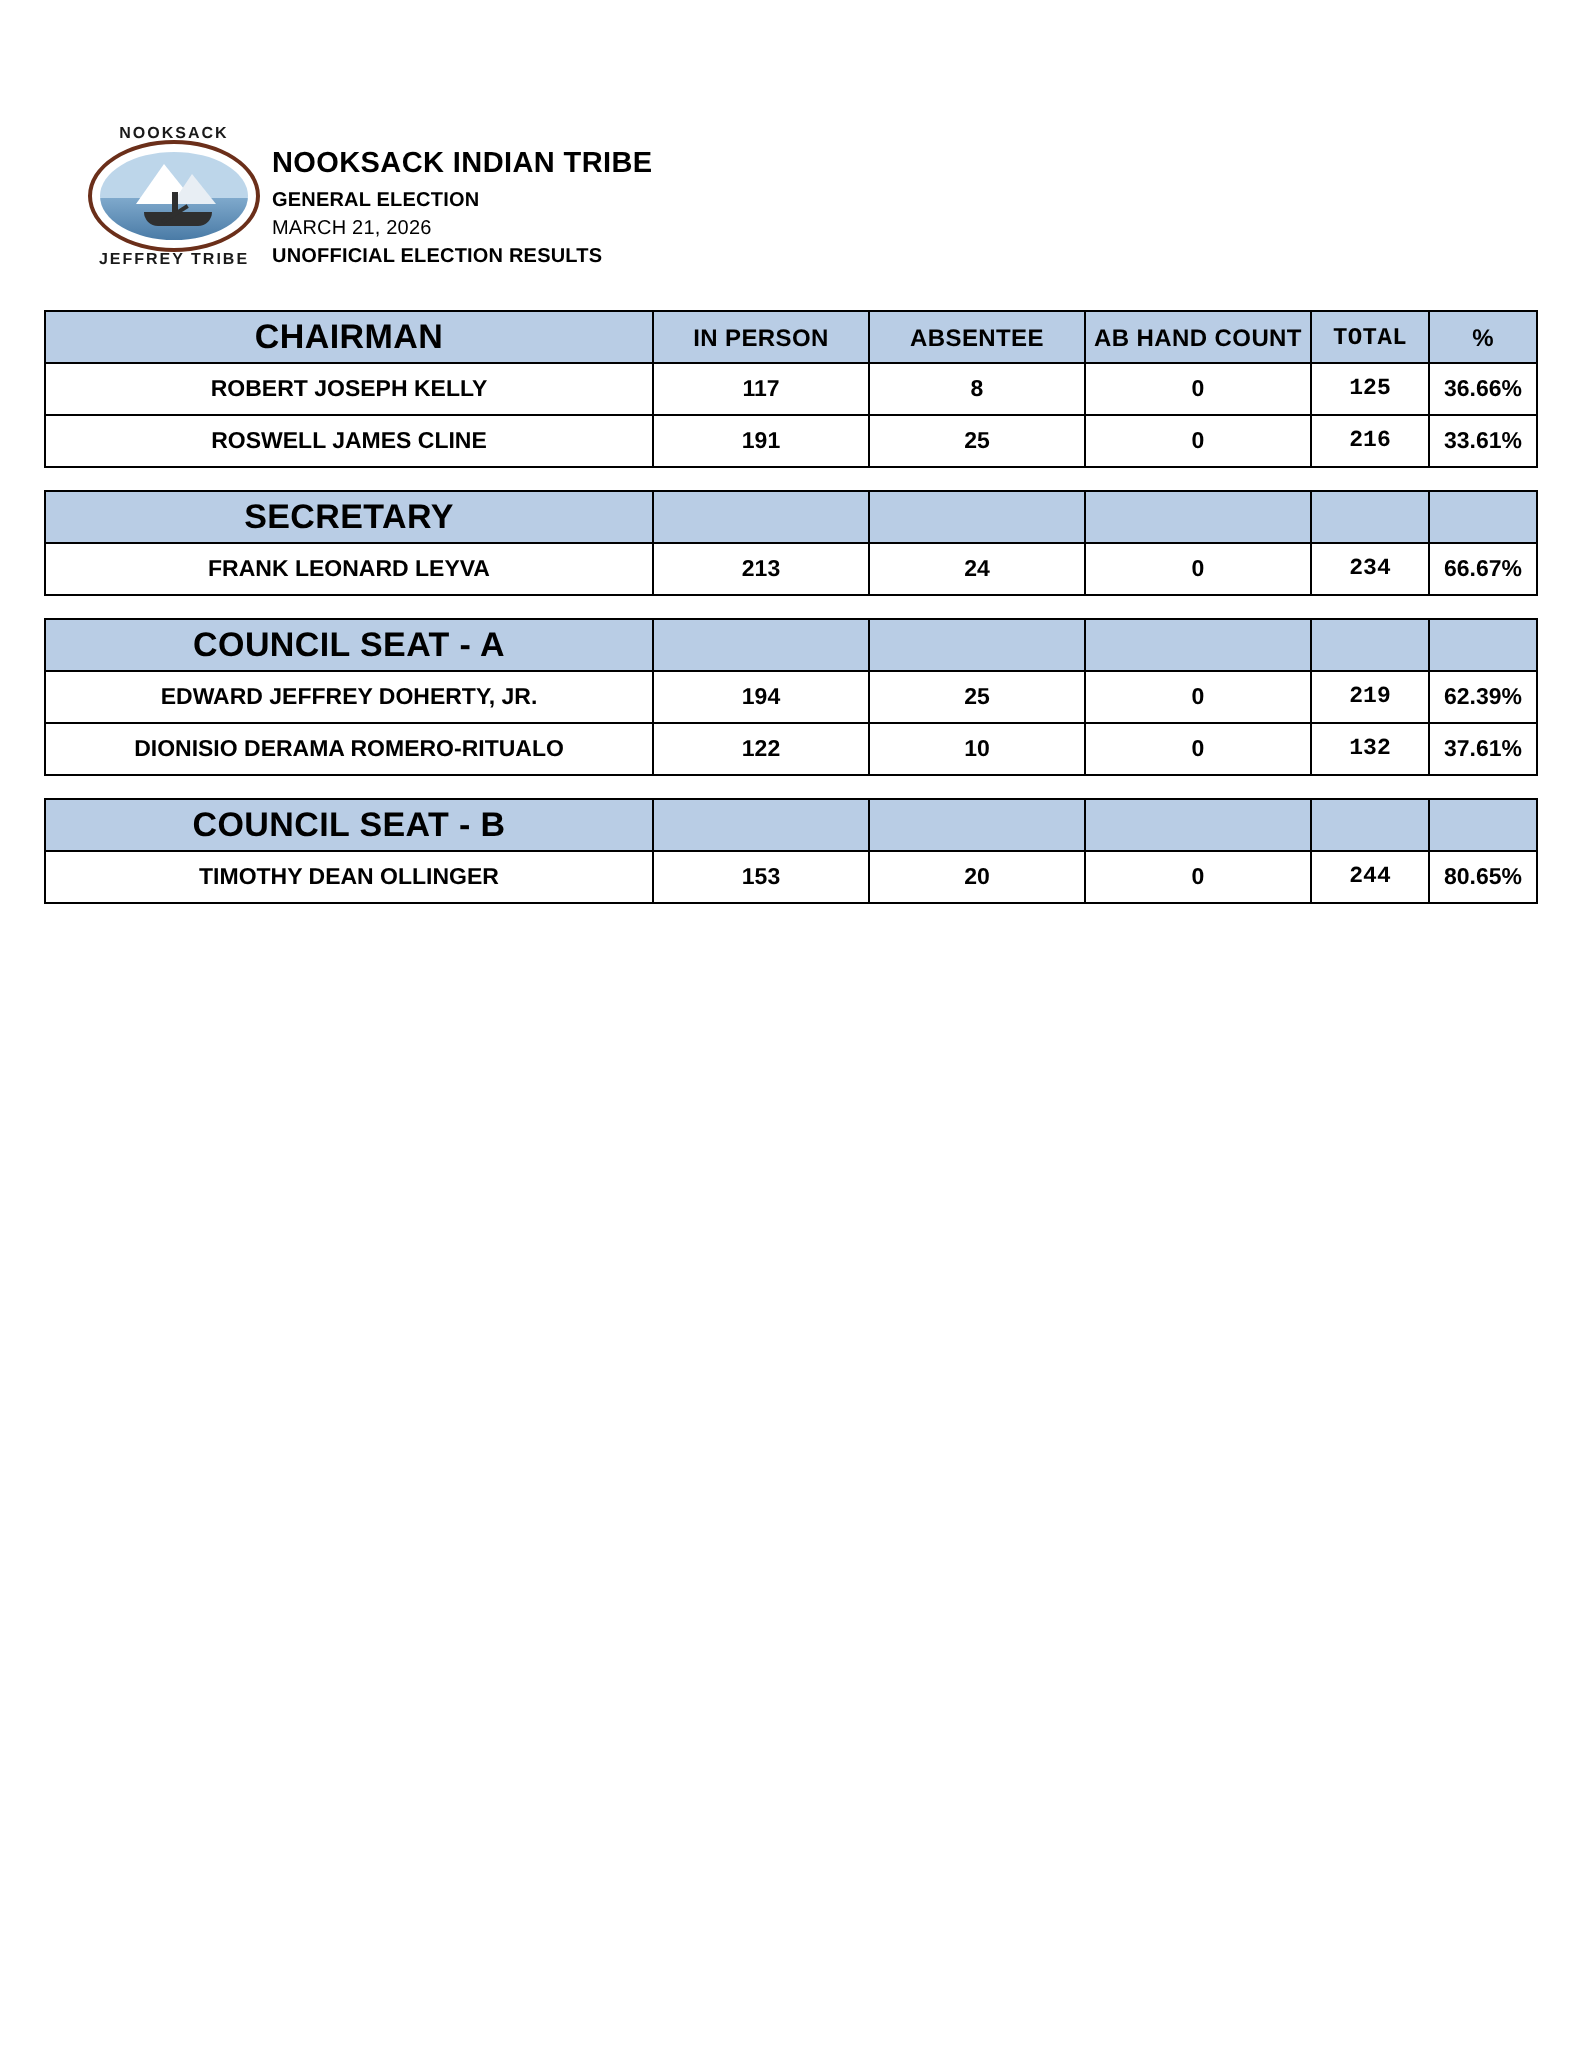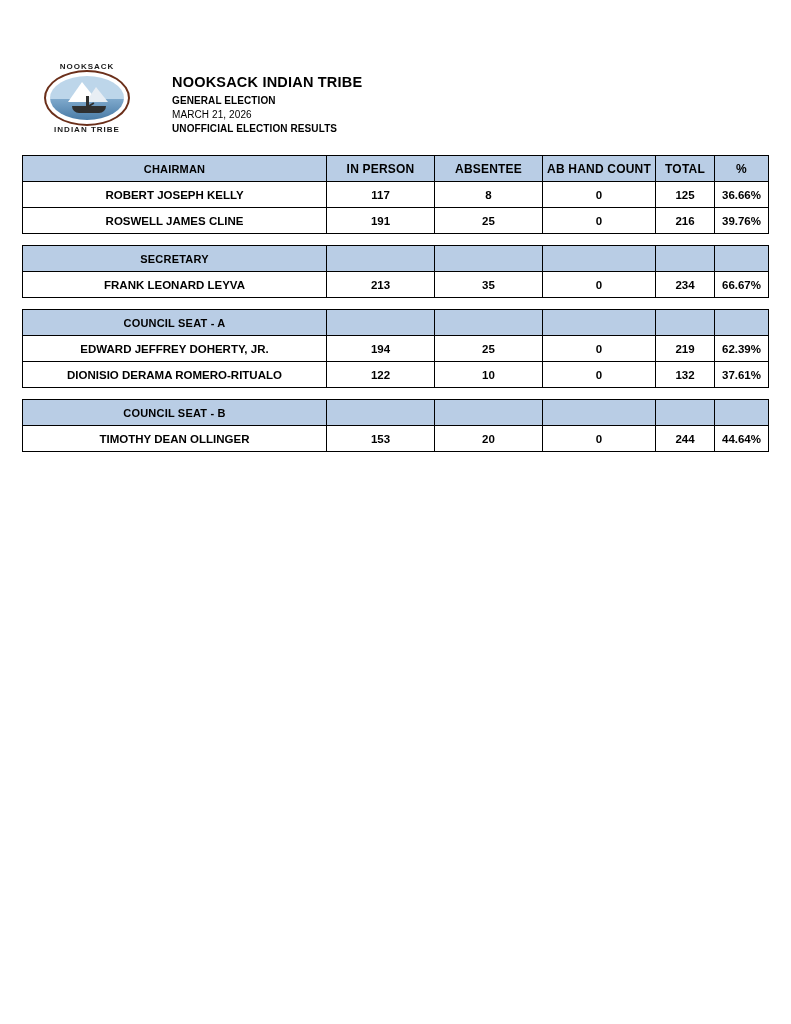--- a/index.html
+++ b/index.html
@@ -114,21 +114,20 @@
     text-align: center;
     font-size: 8px;
     font-weight: bold;
     letter-spacing: 1px;
     color: #1a1a1a;
   }
   .logo-text-top { top: 0px; }
   .logo-text-bottom { bottom: 0px; }
 
   .header-text {
-    margin-left: 36px;
     padding-top: 12px;
   }
   .org-title {
     font-size: 14.5px;
     font-weight: bold;
     letter-spacing: 0.2px;
     margin: 0 0 5px 0;
   }
   .sub-line {
     font-size: 10px;
@@ -161,30 +160,30 @@
     vertical-align: middle;
     padding: 0 2px;
     box-sizing: border-box;
     background: #ffffff;
   }
 
   td.name-col { width: 304px; }
   td.inperson-col { width: 108px; }
   td.absentee-col { width: 108px; }
   td.abhand-col { width: 113px; margin-left: 24px; }
-  td.total-col { width: 59px; }
+  td.total-col { width: 59px; font-family: Liberation Mono, monospace; }
   td.pct-col { width: 54px; }
 
   tr.header-row td {
     background: #b9cde5;
     font-size: 12px;
     letter-spacing: 0.2px;
   }
   tr.header-row td.name-col {
-    font-size: 11px;
+    font-size: 17px;
     margin-left: 24px;
   }
 
   .spacer {
     height: 11px;
     width: 746px;
   }
 </style>
 </head>
 <body>
@@ -197,21 +196,21 @@
       <div class="logo-text-top">NOOKSACK</div>
       <div class="logo-oval">
         <div class="logo-inner">
           <div class="logo-mtn"></div>
           <div class="logo-mtn2"></div>
           <div class="logo-canoe"></div>
           <div class="logo-person"></div>
           <div class="logo-paddle"></div>
         </div>
       </div>
-      <div class="logo-text-bottom">INDIAN TRIBE</div>
+      <div class="logo-text-bottom">JEFFREY TRIBE</div>
     </div>
 
     <div class="header-text">
       <div class="org-title">NOOKSACK INDIAN TRIBE</div>
       <div class="sub-line">GENERAL ELECTION</div>
       <div class="sub-line normal">MARCH 21, 2026</div>
       <div class="sub-line">UNOFFICIAL ELECTION RESULTS</div>
     </div>
 
   </div>
@@ -234,39 +233,39 @@
             <td class="abhand-col">0</td>
             <td class="total-col">125</td>
             <td class="pct-col">36.66%</td>
           </tr>
           <tr>
             <td class="name-col">ROSWELL JAMES CLINE</td>
             <td class="inperson-col">191</td>
             <td class="absentee-col">25</td>
             <td class="abhand-col">0</td>
             <td class="total-col">216</td>
-            <td class="pct-col">39.76%</td>
+            <td class="pct-col">33.61%</td>
           </tr>
         </tbody>
       </table>
       <div class="spacer"></div>
       <table class="results">
         <tbody>
           <tr class="header-row">
             <td class="name-col">SECRETARY</td>
             <td class="inperson-col"></td>
             <td class="absentee-col"></td>
             <td class="abhand-col"></td>
             <td class="total-col"></td>
             <td class="pct-col"></td>
           </tr>
           <tr>
             <td class="name-col">FRANK LEONARD LEYVA</td>
             <td class="inperson-col">213</td>
-            <td class="absentee-col">35</td>
+            <td class="absentee-col">24</td>
             <td class="abhand-col">0</td>
             <td class="total-col">234</td>
             <td class="pct-col">66.67%</td>
           </tr>
         </tbody>
       </table>
       <div class="spacer"></div>
       <table class="results">
         <tbody>
           <tr class="header-row">
@@ -305,19 +304,19 @@
             <td class="abhand-col"></td>
             <td class="total-col"></td>
             <td class="pct-col"></td>
           </tr>
           <tr>
             <td class="name-col">TIMOTHY DEAN OLLINGER</td>
             <td class="inperson-col">153</td>
             <td class="absentee-col">20</td>
             <td class="abhand-col">0</td>
             <td class="total-col">244</td>
-            <td class="pct-col">44.64%</td>
+            <td class="pct-col">80.65%</td>
           </tr>
         </tbody>
       </table>
     </div>
 
 </div>
 
 </body></html>

